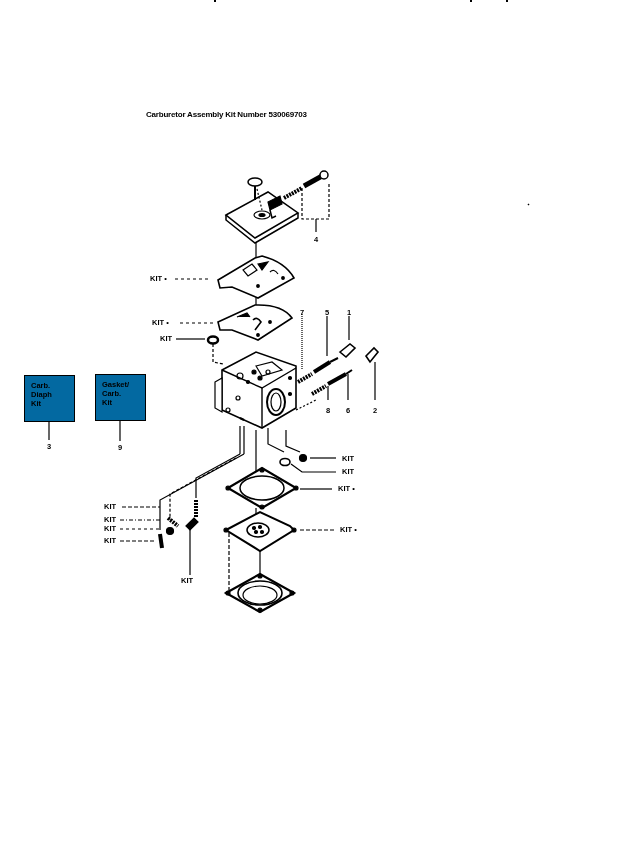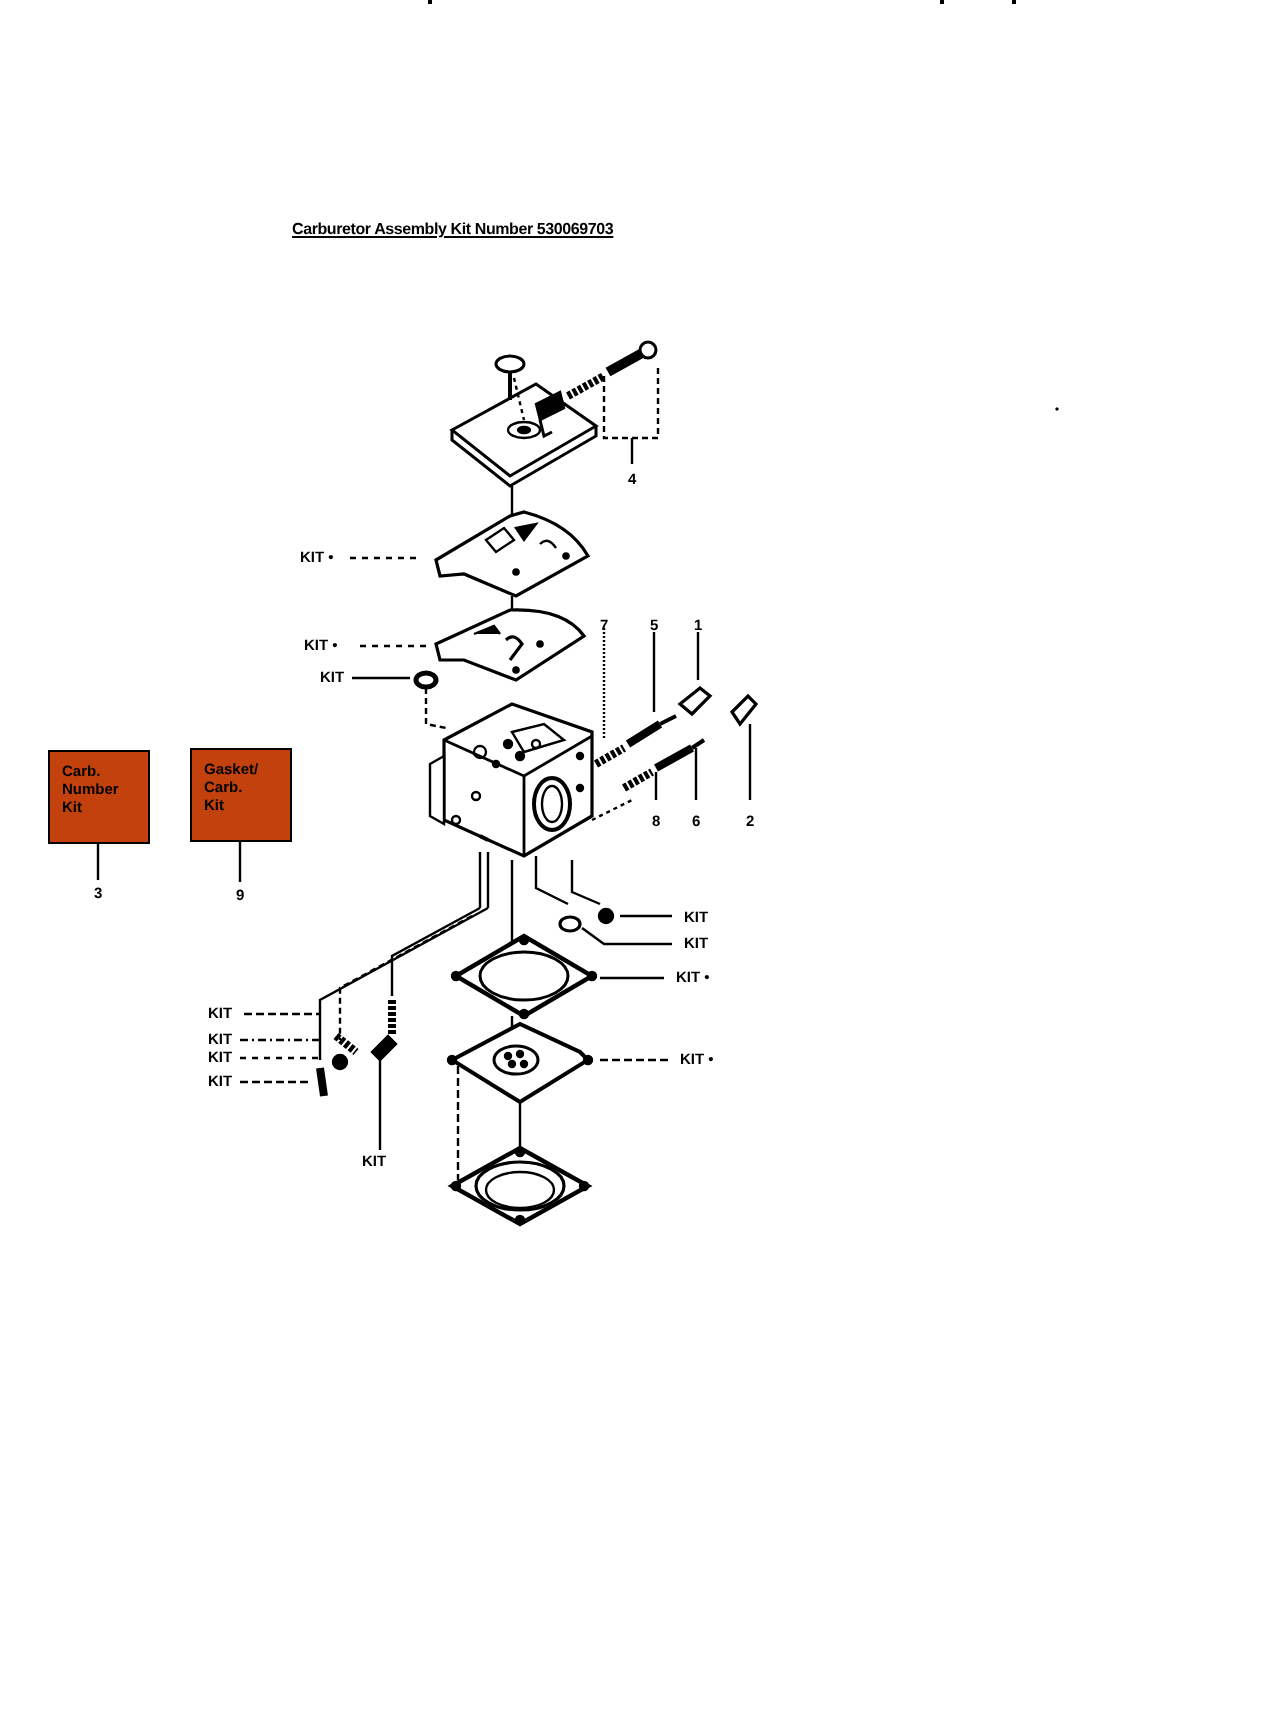--- a/index.html
+++ b/index.html
@@ -1,21 +1,21 @@
 <!DOCTYPE html>
 <html><head>
   <meta charset="utf-8">
   <style>
     html, body { margin: 0; padding: 0; background: #ffffff; }
     body { width: 640px; height: 859px; position: relative; overflow: hidden;
            font-family: "Liberation Sans", sans-serif; color: #000; }
     .title { position: absolute; left: 146px; top: 110px; font-size: 8px; font-weight: bold;
-             letter-spacing: -0.2px; text-decoration: underline; white-space: nowrap; }
+             letter-spacing: -0.2px; white-space: nowrap; }
     .lbl { position: absolute; font-size: 7.5px; font-weight: bold; white-space: nowrap; line-height: 8px; }
-    .kitbox { position: absolute; border: 1px solid #000; background: #c2410c; padding: 5px 6px;
+    .kitbox { position: absolute; border: 1px solid #000; background: #0369a1; padding: 5px 6px;
               font-size: 7.5px; font-weight: bold; line-height: 9px; }
     .kitbox span { display: block; }
     svg.diagram { position: absolute; left: 0; top: 0; }
     .topmark { position: absolute; top: 0; width: 2px; height: 2px; background: #000; }
   </style>
 </head>
 <body>
 
 <div class="topmark" style="left:214px;"></div>
 <div class="topmark" style="left:470px;"></div>
@@ -202,21 +202,21 @@
 <div class="lbl" style="left:338px;top:485px;">KIT •</div>
 <div class="lbl" style="left:340px;top:526px;">KIT •</div>
 <div class="lbl" style="left:104px;top:503px;">KIT</div>
 <div class="lbl" style="left:104px;top:516px;">KIT</div>
 <div class="lbl" style="left:104px;top:525px;">KIT</div>
 <div class="lbl" style="left:104px;top:537px;">KIT</div>
 <div class="lbl" style="left:181px;top:577px;">KIT</div>
 
 <div class="kitbox" style="left:24px;top:375px;width:37px;height:35px;">
   <span>Carb.</span>
-  <span>Number</span>
+  <span>Diaph</span>
   <span>Kit</span>
 </div>
 <div class="lbl" style="left:47px;top:443px;">3</div>
 
 <div class="kitbox" style="left:95px;top:374px;width:37px;height:35px;">
   <span>Gasket/</span>
   <span>Carb.</span>
   <span>Kit</span>
 </div>
 <div class="lbl" style="left:118px;top:444px;">9</div>

